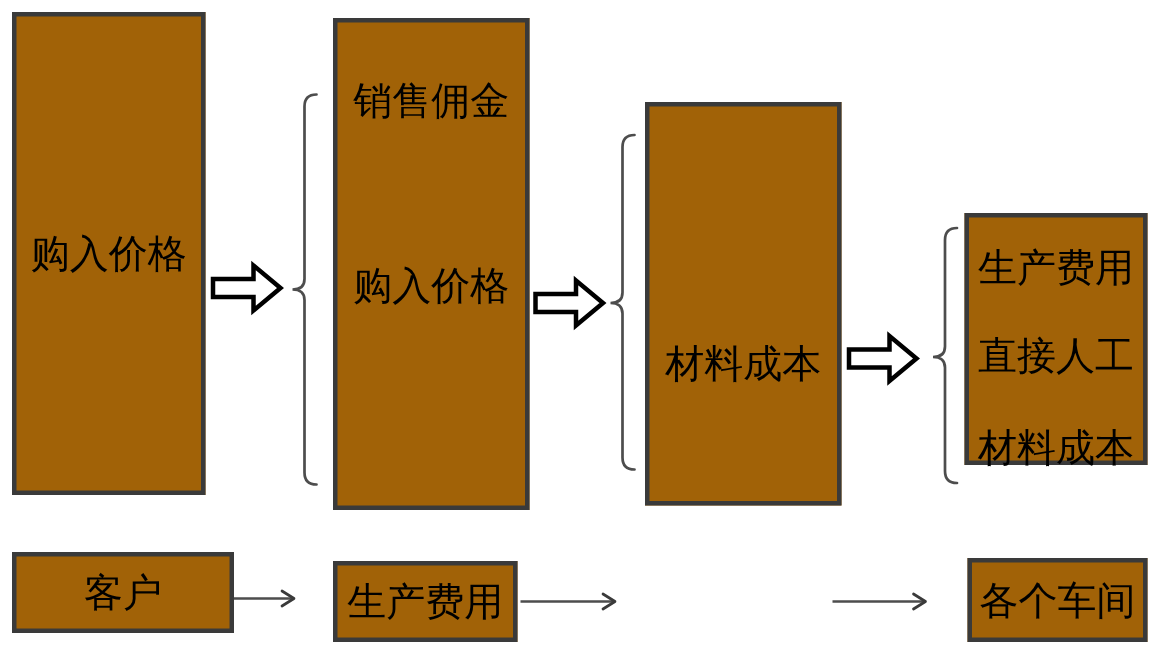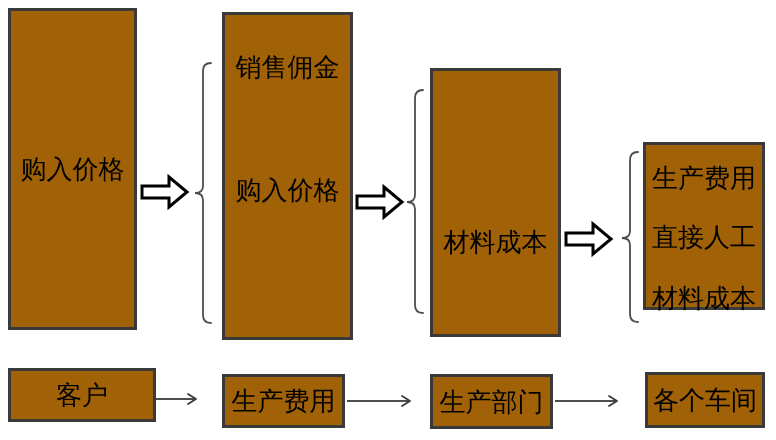--- a/index.html
+++ b/index.html
@@ -129,21 +129,18 @@
   </div>
 
   <div class="box c1 center-flex">
     <span>客户</span>
   </div>
 
   <div class="box c2 center-flex">
     <span>生产费用</span>
   </div>
 
-  <div class="box c3 center-flex">
-    <span>生产部门</span>
-  </div>
 
   <div class="box c4 center-flex">
     <span>各个车间</span>
   </div>
 
 </div>
 
 </body></html>

